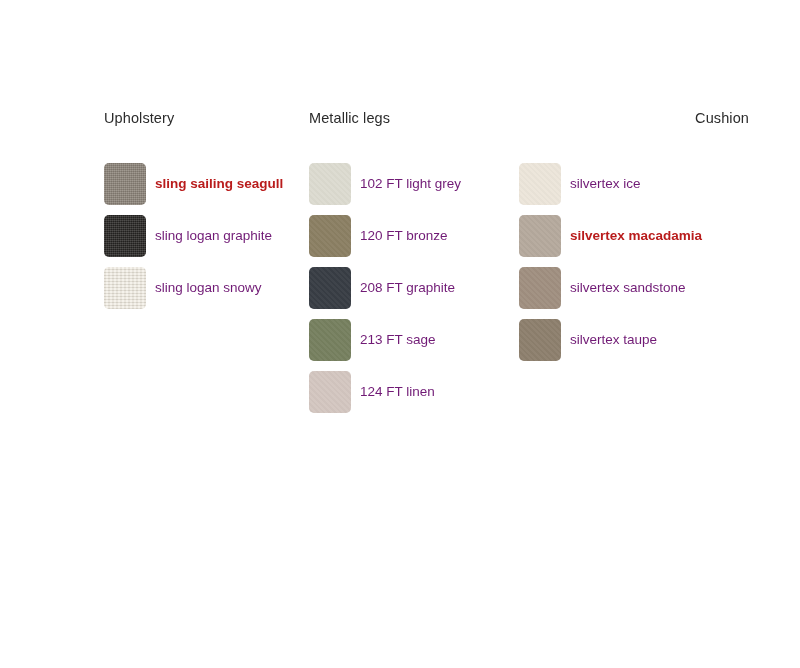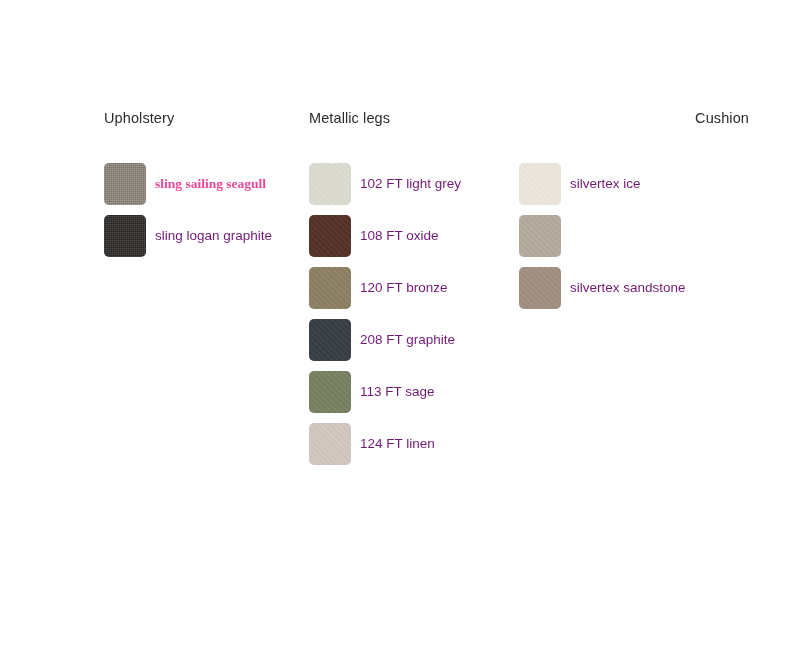--- a/index.html
+++ b/index.html
@@ -122,84 +122,88 @@
 
   .option-label {
     margin-left: 9px;
     font-size: 13.5px;
     line-height: 18px;
     color: #701a75;
     font-weight: 400;
     white-space: nowrap;
   }
   .option-item.is-selected .option-label {
-    color: #ec4899;
+    color: #b91c1c;
     font-weight: 700;
-    font-family: Liberation Serif, serif;
   }
 </style>
 </head>
 <body>
 
 <div id="option-groups">
 
   <section class="option-group col-upholstery">
     <h2 class="group-title">Upholstery</h2>
     <ul class="option-list">
         <li class="option-item is-selected">
           <span class="swatch tex-weave" style="background-color: rgb(139, 130, 120);"></span>
           <span class="option-label">sling sailing seagull</span>
         </li>
         <li class="option-item">
           <span class="swatch tex-weave" style="background-color: rgb(39, 37, 35);"></span>
           <span class="option-label">sling logan graphite</span>
         </li>
+        <li class="option-item">
+          <span class="swatch tex-basket" style="background-color: rgb(239, 234, 222);"></span>
+          <span class="option-label">sling logan snowy</span>
+        </li>
       </ul>
   </section>
 
   <section class="option-group col-legs">
     <h2 class="group-title">Metallic legs</h2>
     <ul class="option-list">
         <li class="option-item">
           <span class="swatch tex-smooth" style="background-color: rgb(220, 219, 208);"></span>
           <span class="option-label">102 FT light grey</span>
         </li>
         <li class="option-item">
-          <span class="swatch tex-smooth" style="background-color: rgb(85, 49, 39);"></span>
-          <span class="option-label">108 FT oxide</span>
-        </li>
-        <li class="option-item">
           <span class="swatch tex-smooth" style="background-color: rgb(139, 127, 99);"></span>
           <span class="option-label">120 FT bronze</span>
         </li>
         <li class="option-item">
           <span class="swatch tex-smooth" style="background-color: rgb(56, 61, 68);"></span>
           <span class="option-label">208 FT graphite</span>
         </li>
         <li class="option-item">
           <span class="swatch tex-smooth" style="background-color: rgb(118, 128, 95);"></span>
-          <span class="option-label">113 FT sage</span>
+          <span class="option-label">213 FT sage</span>
         </li>
         <li class="option-item">
           <span class="swatch tex-smooth" style="background-color: rgb(211, 198, 192);"></span>
           <span class="option-label">124 FT linen</span>
         </li>
       </ul>
   </section>
 
   <section class="option-group col-cushion">
     <h2 class="group-title">Cushion</h2>
     <ul class="option-list">
         <li class="option-item">
           <span class="swatch tex-smooth" style="background-color: rgb(236, 229, 218);"></span>
           <span class="option-label">silvertex ice</span>
         </li>
         <li class="option-item is-selected">
           <span class="swatch tex-smooth" style="background-color: rgb(181, 169, 157);"></span>
+          <span class="option-label">silvertex macadamia</span>
         </li>
         <li class="option-item">
           <span class="swatch tex-smooth" style="background-color: rgb(160, 143, 128);"></span>
           <span class="option-label">silvertex sandstone</span>
         </li>
+        <li class="option-item">
+          <span class="swatch tex-smooth" style="background-color: rgb(141, 127, 109);"></span>
+          <span class="option-label">silvertex taupe</span>
+        </li>
       </ul>
   </section>
 
 </div>
 
 </body></html>

